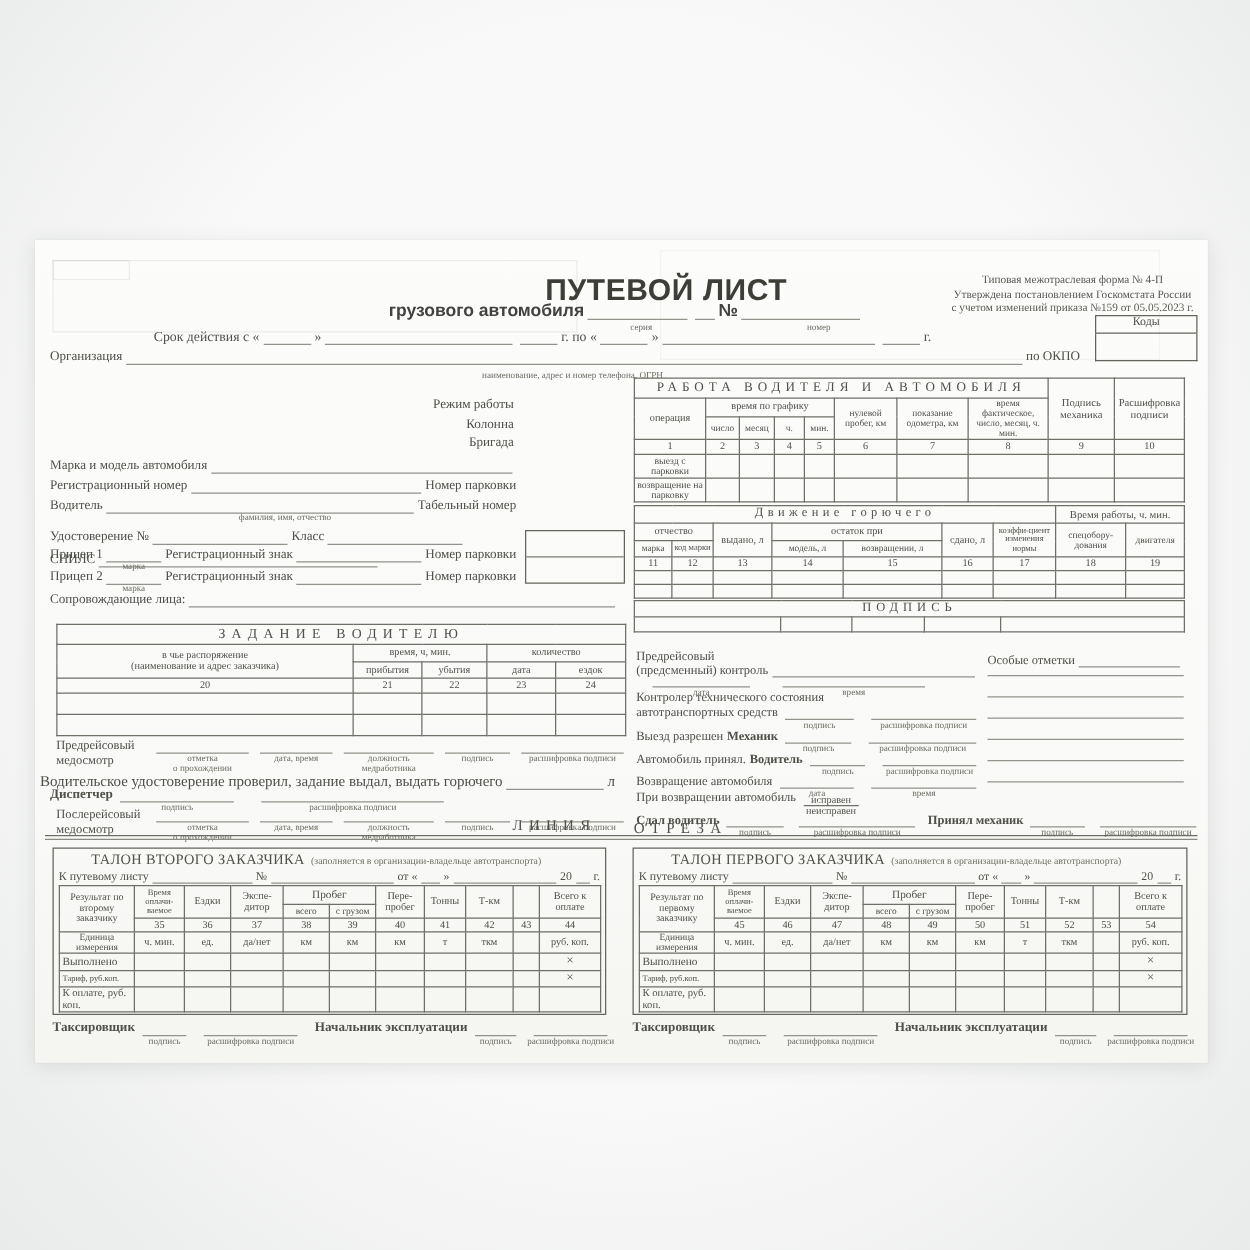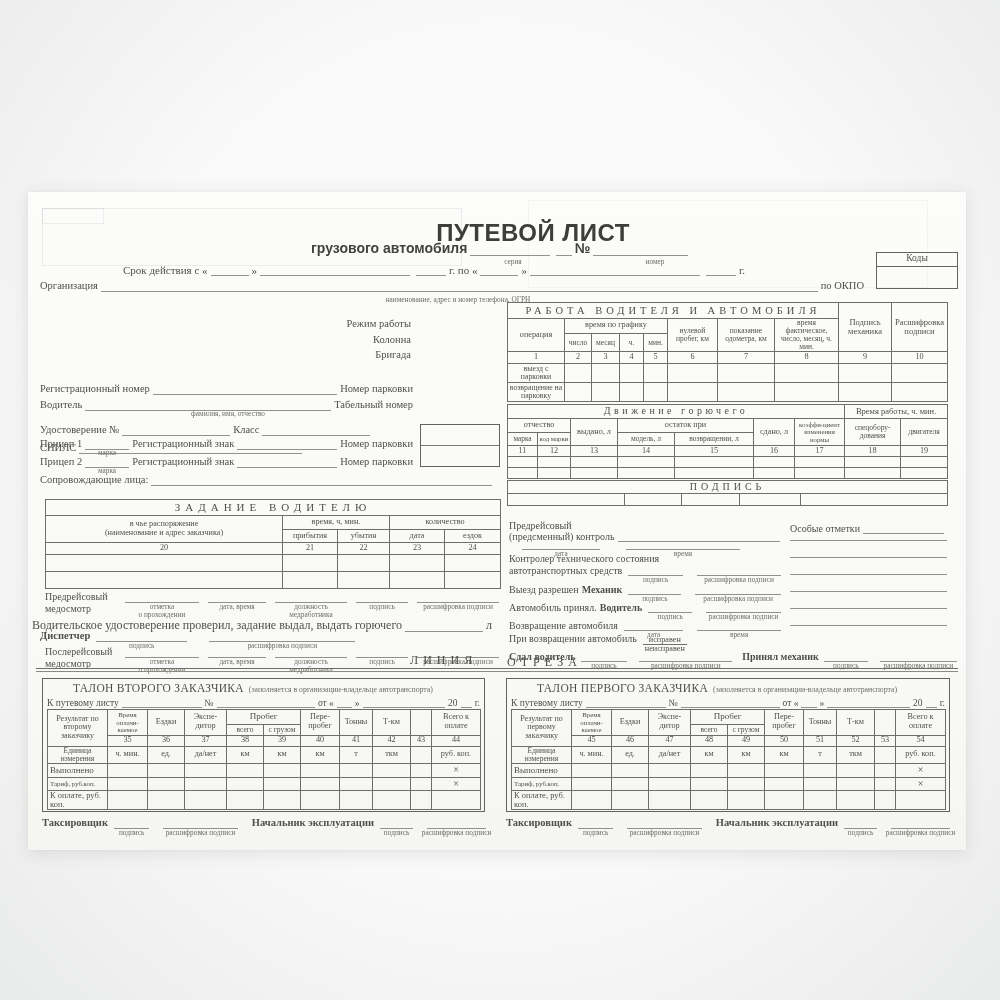--- a/index.html
+++ b/index.html
@@ -44,20 +44,25 @@
 </head>
 <body>
 
 <div id="paper">
 
   <div class="ghost" style="left:14px;top:16px;width:420px;height:58px"></div>
   <div class="ghost" style="left:14px;top:16px;width:62px;height:16px"></div>
   <div class="ghost" style="left:500px;top:8px;width:400px;height:88px;border-color:rgba(125,135,130,.07)"></div>
 
   <div class="abs title" style="left:390px;top:27px;width:230px">ПУТЕВОЙ ЛИСТ</div>
+  <div class="abs forminfo" style="left:728px;top:26px;width:204px">
+    <div>Типовая межотраслевая форма № 4-П</div>
+    <div>Утверждена постановлением Госкомстата России</div>
+    <div>с учетом изменений приказа №159 от 05.05.2023 г.</div>
+  </div>
 
   <div class="row" style="left:283px;top:49px;width:380px">
     <span class="subtitle">грузового автомобиля</span>
     <span class="blw" style="width:80px"></span>
     <span class="blw" style="width:16px"></span>
     <span class="subtitle">№</span>
     <span class="blw" style="width:95px"></span>
   </div>
   <div class="abs cap" style="left:455px;top:66px;width:60px">серия</div>
   <div class="abs cap" style="left:592px;top:66px;width:70px">номер</div>
@@ -86,20 +91,24 @@
     <span class="bl"></span>
     <span class="lb">по ОКПО</span>
   </div>
   <div class="abs cap" style="left:240px;top:104px;width:380px">наименование, адрес и номер телефона, ОГРН</div>
 
 
   <div class="abs lb" style="left:200px;top:126px;width:183px;text-align:right;font-size:10.5px">Режим работы</div>
   <div class="abs lb" style="left:200px;top:142px;width:183px;text-align:right;font-size:10.5px">Колонна</div>
   <div class="abs lb" style="left:200px;top:157px;width:183px;text-align:right;font-size:10.5px">Бригада</div>
 
+  <div class="row" style="left:12px;top:175px;width:373px">
+    <span class="lb">Марка и модель автомобиля</span>
+    <span class="bl"></span>
+  </div>
   <div class="row" style="left:12px;top:191px;width:373px">
     <span class="lb">Регистрационный номер</span>
     <span class="bl"></span>
     <span class="lb">Номер парковки</span>
   </div>
   <div class="row" style="left:12px;top:207px;width:373px">
     <span class="lb">Водитель</span>
     <span class="bl"></span>
     <span class="lb">Табельный номер</span>
   </div>

